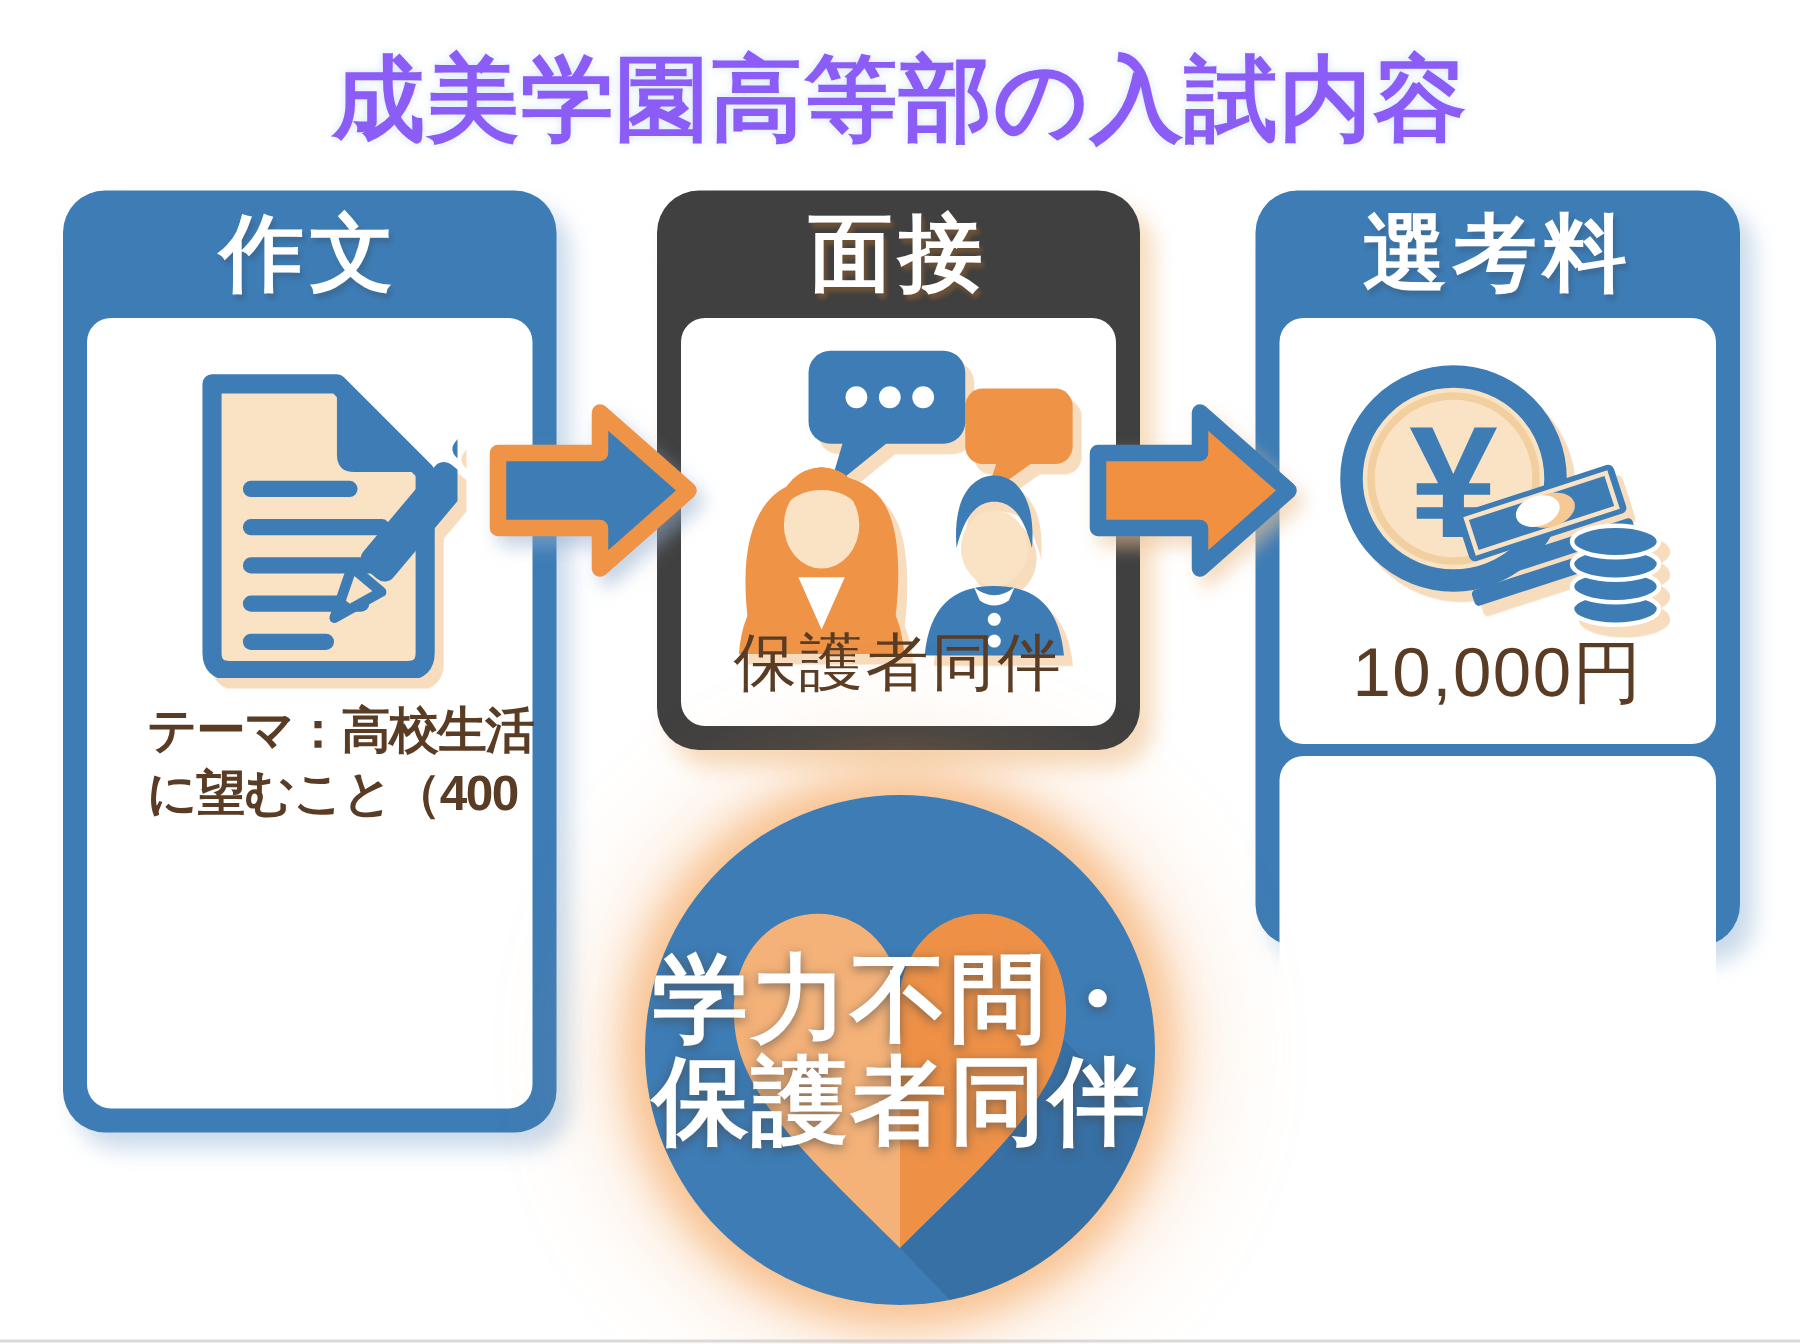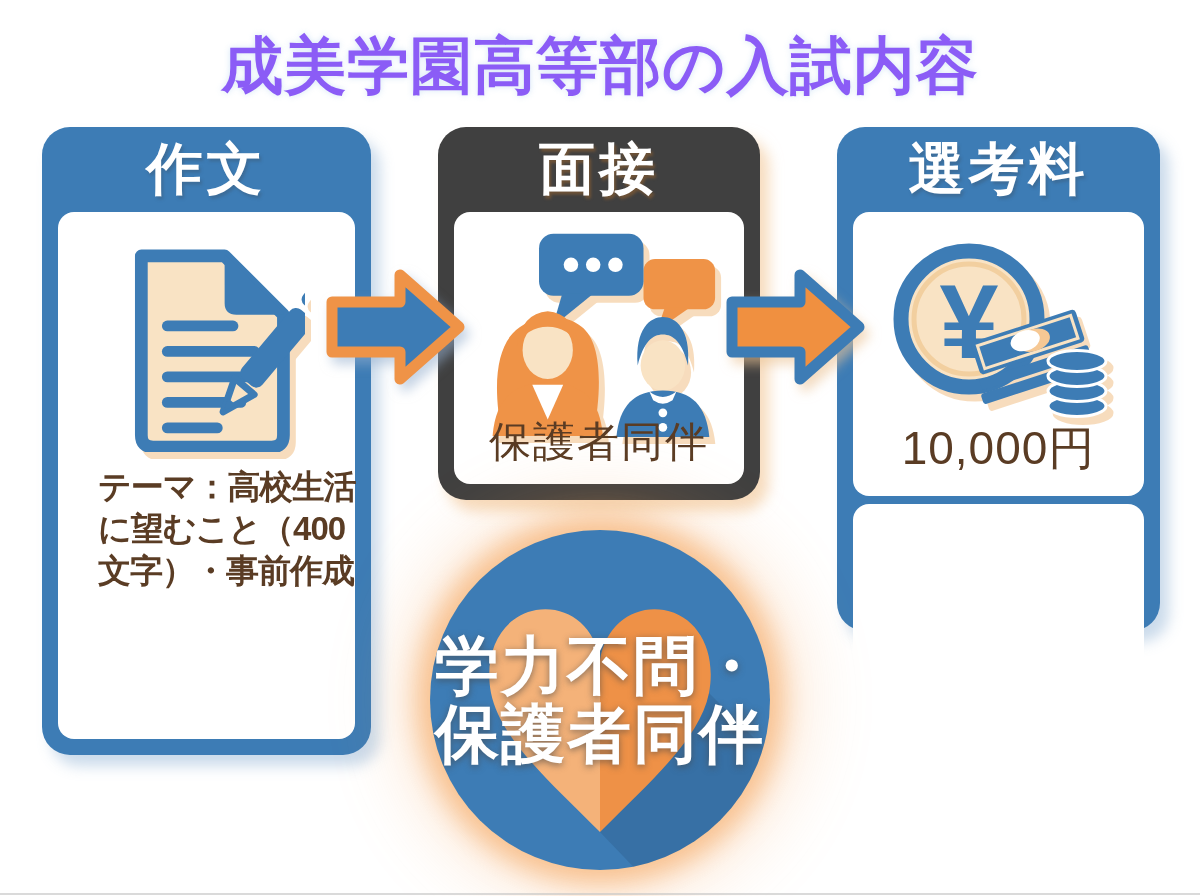--- a/index.html
+++ b/index.html
@@ -104,21 +104,20 @@
           <rect x="145" y="30" width="27" height="17" rx="7" fill="#3d7cb5"></rect>
           <rect x="145" y="53" width="27" height="92" rx="8" fill="#3d7cb5"></rect>
           <polygon points="146,150 172,150 159,184" fill="#f9e3c4" stroke="#3d7cb5" stroke-width="7" stroke-linejoin="round"></polygon>
           <polygon points="154,170 164,170 159,183" fill="#3d7cb5"></polygon>
         </g>
       </svg>
     </div>
     <div class="essay-text">
       <div>テーマ：高校生活</div>
       <div>に望むこと（400</div>
-      <div>文字）・事前作成</div>
     </div>
   </div>
 </div>
 
 <div class="card orange" style="left:438px; top:127px; width:322px; height:373px;">
   <div class="card-header" style="text-shadow:2px 3px 3px rgba(180,110,40,.4);">
     <span>面接</span>
   </div>
   <div class="panel" style="top:85px; bottom:16px;">
     <div class="icon-wrap" style="margin-top:18px;">

